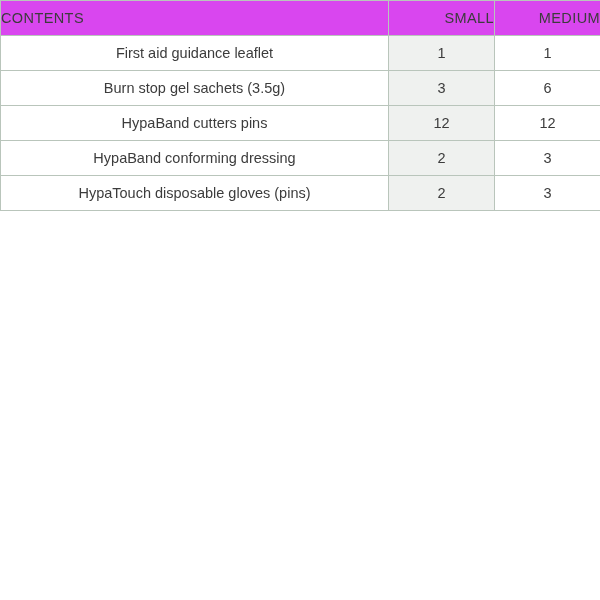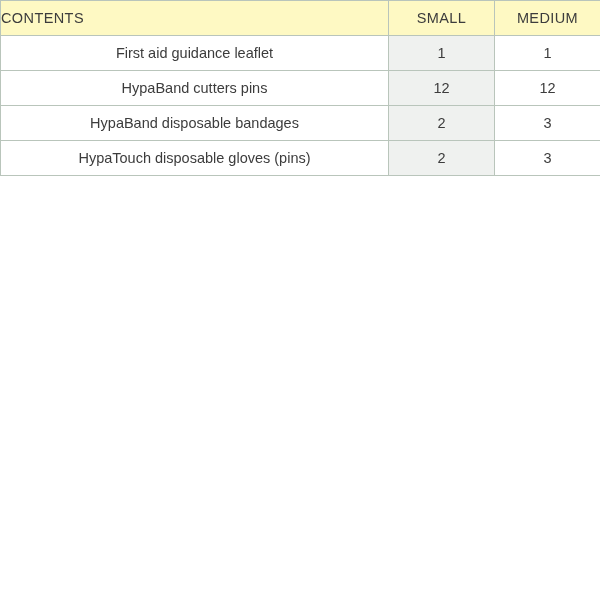--- a/index.html
+++ b/index.html
@@ -27,32 +27,32 @@
     border: 1px solid #b9c5bb;
     padding: 0;
     height: 34px;
     font-weight: normal;
     font-size: 14.5px;
     color: #3c3c3c;
   }
 
   
   thead th {
-    background: #fef9c3;
+    background: #d946ef;
     color: #333b35;
     font-size: 14.5px;
     letter-spacing: 0.4px;
     height: 42px;
   }
   thead th.th-contents {
     text-align: left;
     padding-left: 10px;
   }
   thead th.th-qty {
-    text-align: center;
+    text-align: right;
   }
 
   
   tbody td.cell-name {
     text-align: center;
     padding-left: 10px;
     font-size: 15px;
     color: #3a3a3a;
     background: #ffffff;
   }
@@ -83,26 +83,31 @@
       <th class="th-qty">MEDIUM</th>
     </tr>
   </thead>
   <tbody>
     <tr>
       <td class="cell-name">First aid guidance leaflet</td>
       <td class="cell-small">1</td>
       <td class="cell-medium">1</td>
     </tr>
     <tr>
+      <td class="cell-name">Burn stop gel sachets (3.5g)</td>
+      <td class="cell-small">3</td>
+      <td class="cell-medium">6</td>
+    </tr>
+    <tr>
       <td class="cell-name">HypaBand cutters pins</td>
       <td class="cell-small">12</td>
       <td class="cell-medium">12</td>
     </tr>
     <tr>
-      <td class="cell-name">HypaBand disposable bandages</td>
+      <td class="cell-name">HypaBand conforming dressing</td>
       <td class="cell-small">2</td>
       <td class="cell-medium">3</td>
     </tr>
     <tr>
       <td class="cell-name">HypaTouch disposable gloves (pins)</td>
       <td class="cell-small">2</td>
       <td class="cell-medium">3</td>
     </tr>
   </tbody>
 </table>

